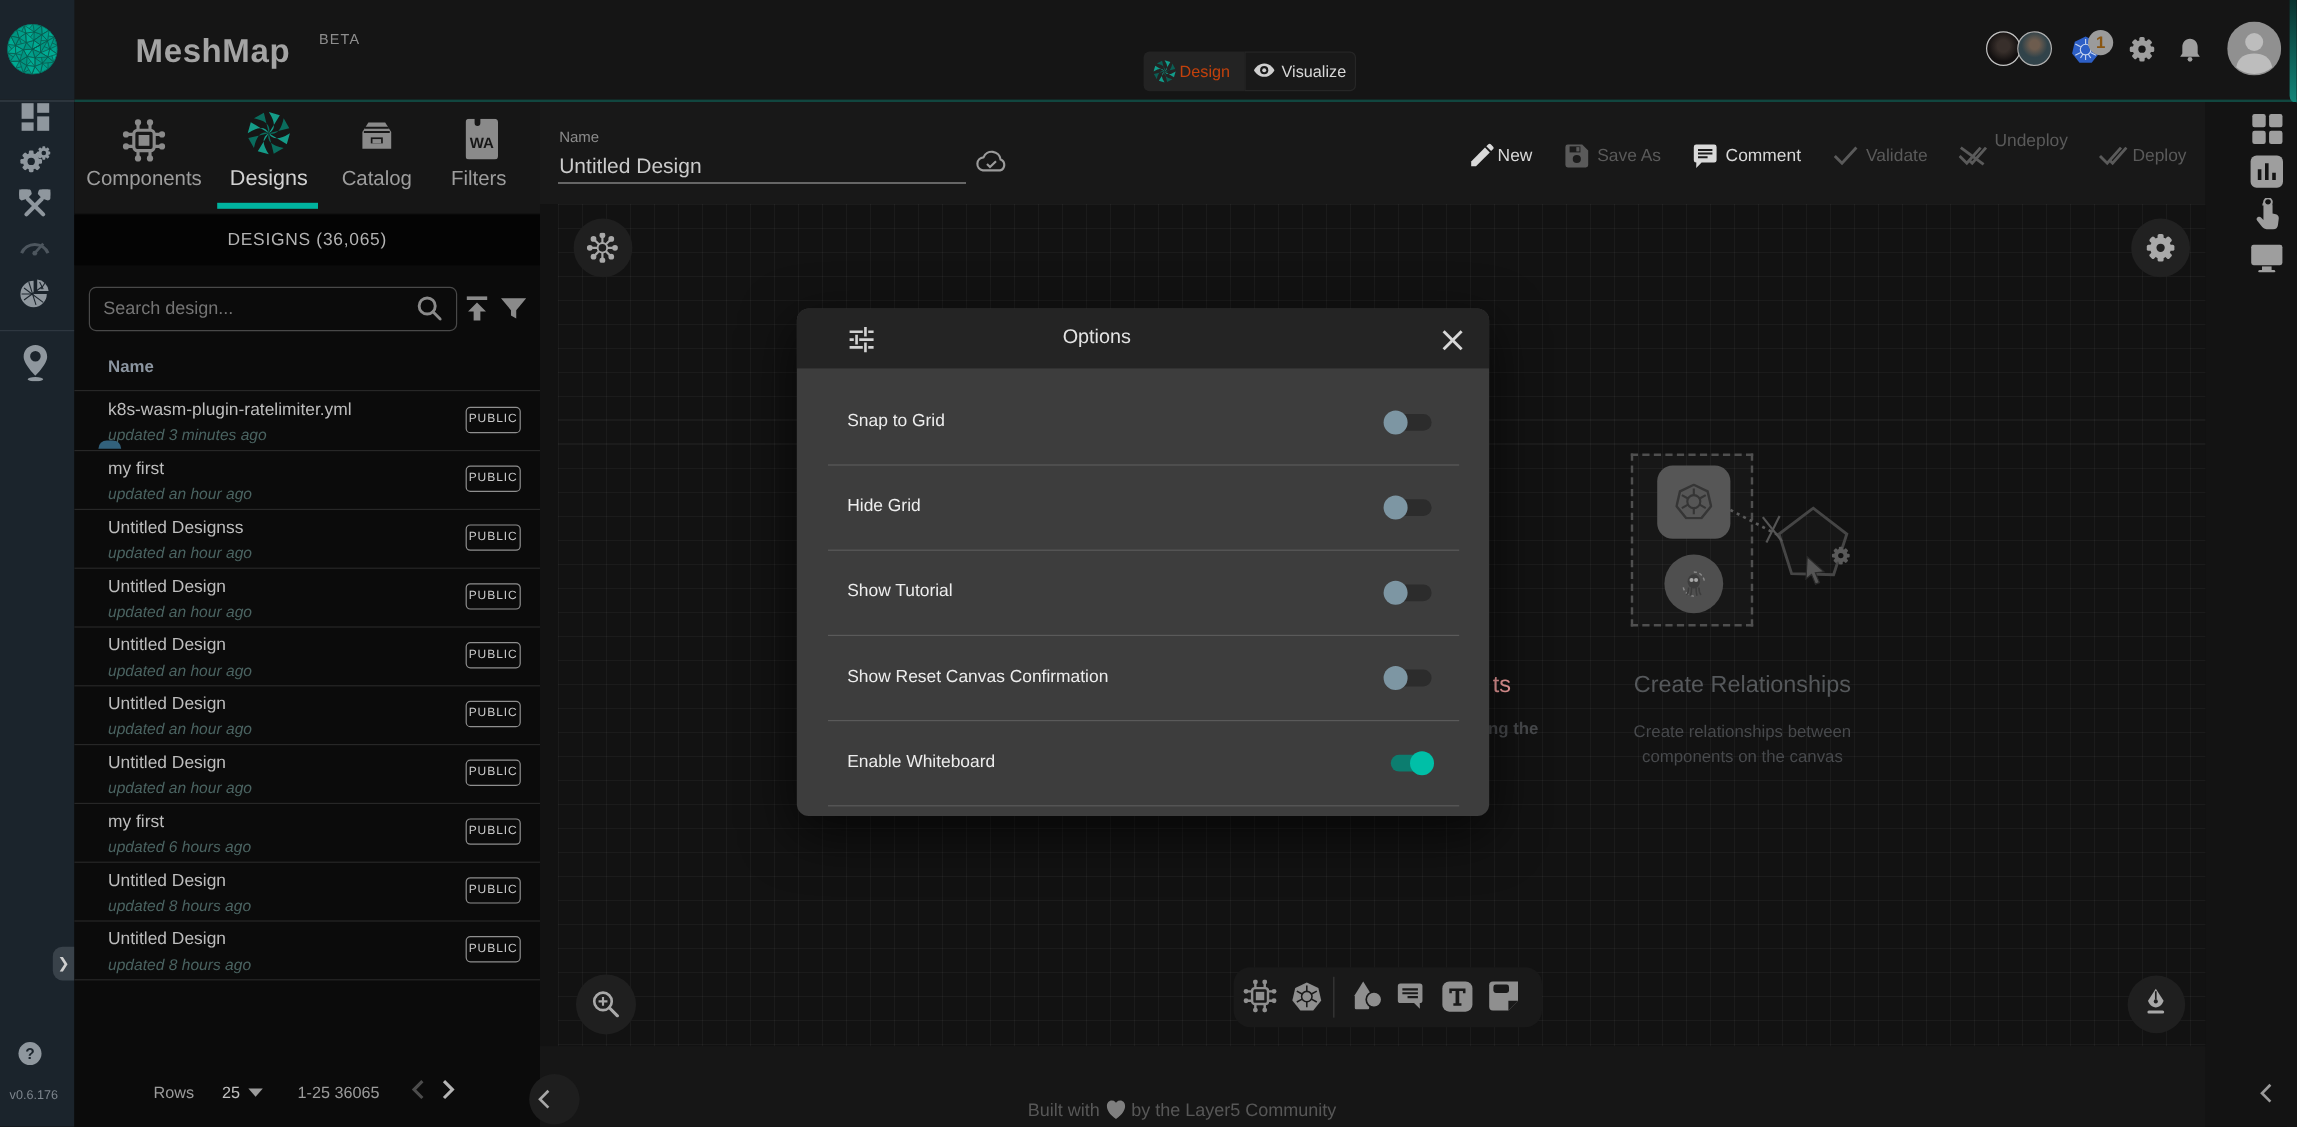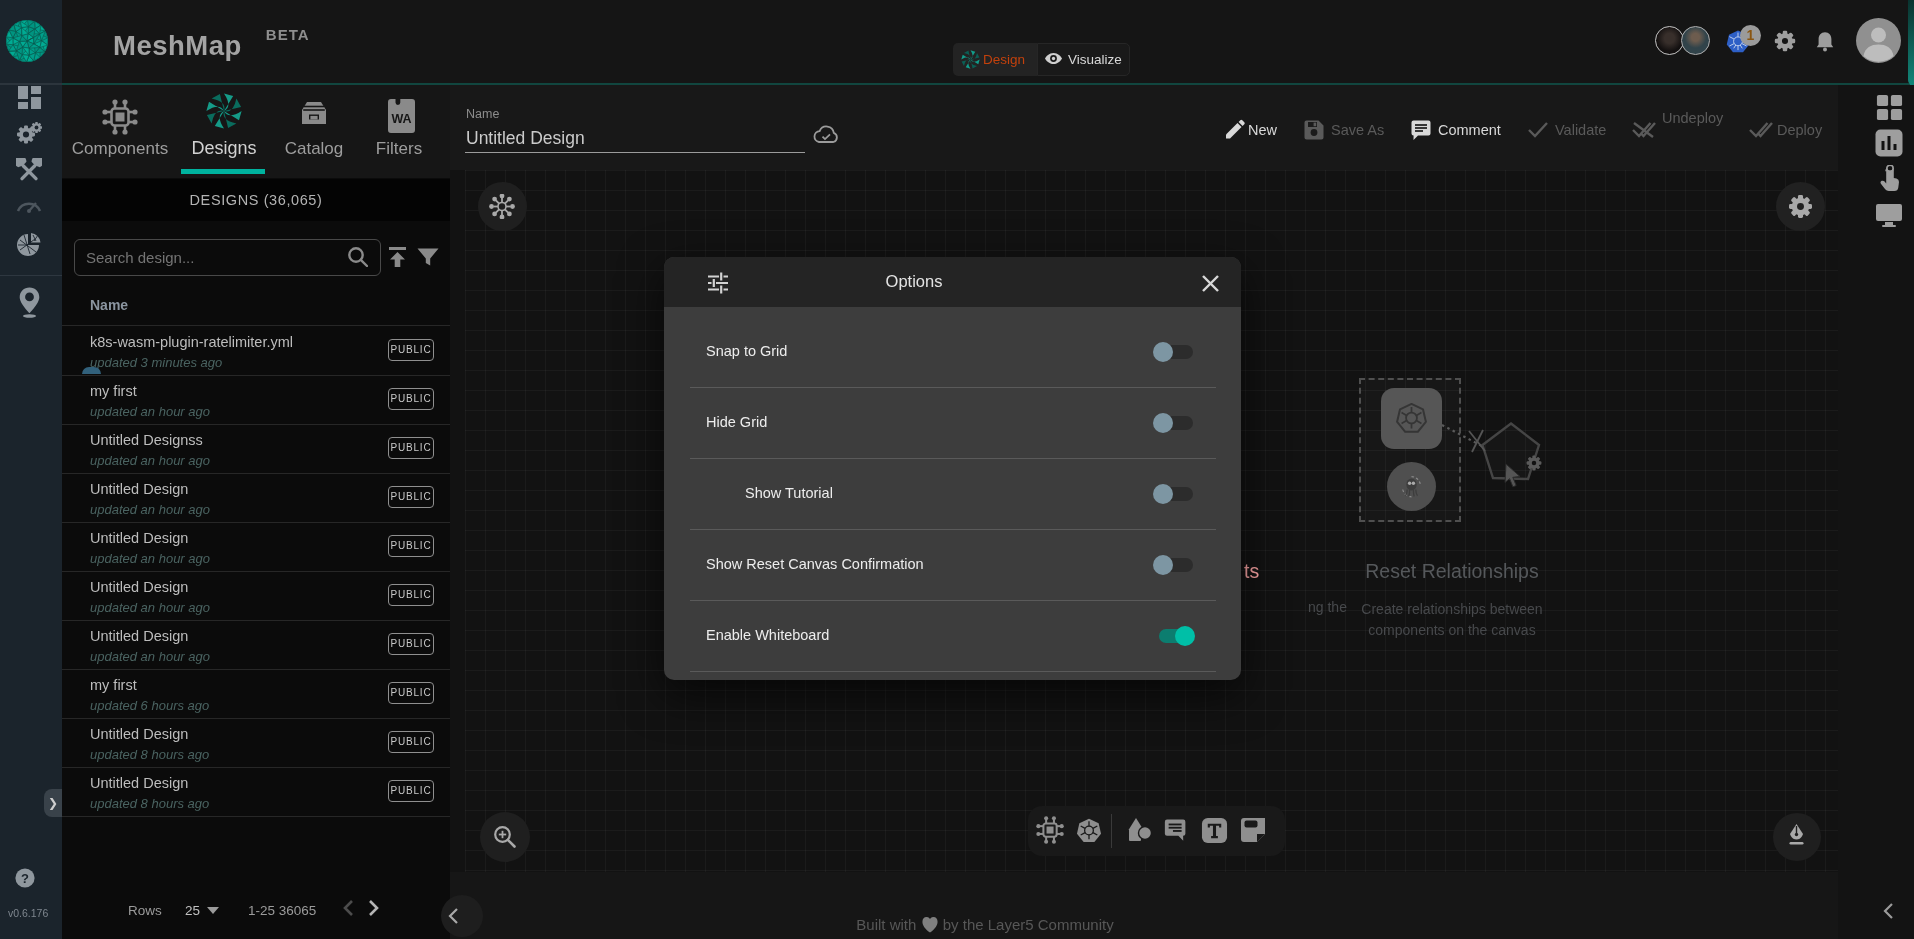--- a/index.html
+++ b/index.html
@@ -76,21 +76,21 @@
         <polygon points="16.1,34.6 10.3,30.8 13.4,40.6" fill="#009480"></polygon>
         <polygon points="10.3,30.8 7.0,24.7 2.6,31.1" fill="#009e8a"></polygon>
         <polygon points="7.0,24.7 6.9,17.8 0.2,24.2" fill="#00ab93"></polygon>
         <polygon points="6.9,17.8 10.0,11.6 3.1,10.1" fill="#009480"></polygon>
         <polygon points="10.0,11.6 15.6,7.5 7.9,4.6" fill="#009e8a"></polygon>
         <polygon points="15.6,7.5 22.5,6.6 14.3,1.1" fill="#00ab93"></polygon>
         <polygon points="22.5,6.6 29.0,8.9 28.6,1.4" fill="#009480"></polygon>
         <polygon points="29.0,8.9 33.7,14.0 34.9,5.2" fill="#009e8a"></polygon>
       </g>
     </svg>
-    <div class="abs" style="left:113px;top:26px;font-size:27.5px;font-weight:bold;color:#a3a3a3;letter-spacing:0.5px;">MeshMap<span style="font-size:15px;font-weight:bold;color:#8e8e8e;letter-spacing:1px;vertical-align:15px;margin-left:3px;padding-left:21px;">BETA</span></div>
+    <div class="abs" style="left:113px;top:26px;font-size:27.5px;font-weight:bold;color:#a3a3a3;letter-spacing:0.5px;">MeshMap<span style="font-size:12px;font-weight:normal;color:#8e8e8e;letter-spacing:1px;vertical-align:15px;margin-left:3px;padding-left:21px;">BETA</span></div>
 <div class="abs" style="left:953px;top:43px;width:84px;height:33px;background:#232323;border-radius:5px 0 0 5px;"></div>
 <div class="abs" style="left:1037px;top:43px;width:93px;height:33px;background:#191919;border:1px solid #262626;border-radius:0 5px 5px 0;"></div>
 <svg style="position:absolute;left:961px;top:50px" width="19" height="19" viewBox="0 0 19 19">
       <path d="M9.5 9.5 Q11.8 14.0 18.7 9.5 L17.3 14.3 Z" fill="#129d8b"></path>
       <path d="M9.5 9.5 Q7.9 14.3 16.0 16.0 L11.6 18.4 Z" fill="#0b5f55"></path>
       <path d="M9.5 9.5 Q5.0 11.8 9.5 18.7 L4.7 17.3 Z" fill="#129d8b"></path>
       <path d="M9.5 9.5 Q4.7 7.9 3.0 16.0 L0.6 11.6 Z" fill="#0b5f55"></path>
       <path d="M9.5 9.5 Q7.2 5.0 0.3 9.5 L1.7 4.7 Z" fill="#129d8b"></path>
       <path d="M9.5 9.5 Q11.1 4.7 3.0 3.0 L7.4 0.6 Z" fill="#0b5f55"></path>
       <path d="M9.5 9.5 Q14.0 7.2 9.5 0.3 L14.3 1.7 Z" fill="#129d8b"></path>
@@ -539,24 +539,24 @@
       <rect x="6.37" y="0.60" width="3.26" height="7.40" rx="0.91" fill="#5a5a5a" transform="rotate(180.0 8 8)"></rect>
       <rect x="6.37" y="0.60" width="3.26" height="7.40" rx="0.91" fill="#5a5a5a" transform="rotate(225.0 8 8)"></rect>
       <rect x="6.37" y="0.60" width="3.26" height="7.40" rx="0.91" fill="#5a5a5a" transform="rotate(270.0 8 8)"></rect>
       <rect x="6.37" y="0.60" width="3.26" height="7.40" rx="0.91" fill="#5a5a5a" transform="rotate(315.0 8 8)"></rect>
       <circle cx="8" cy="8" r="5.62" fill="#5a5a5a"></circle>
       <circle cx="8" cy="8" r="2.22" fill="#121212"></circle>
     </svg>
     <svg style="position:absolute;left:1502px;top:462px" width="22" height="26" viewBox="0 0 22 26">
       <path d="M4 2 L18 14.5 L10.8 15.3 L14.2 23.5 L10.9 24.8 L7.6 16.7 L3 20.5 Z" fill="#555555" stroke="#2a2a2a" stroke-width="1"></path>
     </svg>
-    <div class="abs" style="left:1282px;top:560px;width:340px;text-align:center;font-size:19.5px;color:#55585b;">Reset Relationships</div>
+    <div class="abs" style="left:1282px;top:560px;width:340px;text-align:center;font-size:19.5px;color:#55585b;">Create Relationships</div>
 <div class="abs" style="left:1302px;top:599px;width:300px;text-align:center;font-size:14px;line-height:21px;color:#47494c;">Create relationships between<br>components on the canvas</div>
 <div class="abs" style="left:1244px;top:560px;font-size:19.5px;color:#fca5a5;">ts</div>
-<div class="abs" style="left:1308px;top:599px;font-size:14px;color:#47494c;">ng the</div>
+<div class="abs" style="left:1240px;top:599px;font-size:14px;color:#47494c;font-weight:bold;">ng the</div>
 <div class="abs" style="left:441px;top:895px;width:42px;height:42px;border-radius:50%;background:#1e1e1e;"></div>
 <svg style="position:absolute;left:447px;top:907px" width="12" height="18" viewBox="0 0 12 18">
       <path d="M10 2 L3 9 L10 16" fill="none" stroke="#a8a8a8" stroke-width="2.2"></path>
     </svg>
     <div class="abs" style="left:1838px;top:85px;width:76px;height:854px;background:#131313;"></div>
 <svg style="position:absolute;left:1876px;top:94px" width="27" height="27" viewBox="0 0 29 29">
       <rect x="1" y="1" width="12" height="12" rx="2" fill="#9e9e9e"></rect>
       <rect x="16" y="1" width="12" height="12" rx="2" fill="#9e9e9e"></rect>
       <rect x="1" y="16" width="12" height="12" rx="2" fill="#9e9e9e"></rect>
       <rect x="16" y="16" width="12" height="12" rx="2" fill="#9e9e9e"></rect>
@@ -606,21 +606,21 @@
         </g>
       </svg>
       <div style="position:absolute;left:42px;top:86px;font-size:14.5px;color:#ededed;">Snap to Grid</div>
       <div style="position:absolute;left:495px;top:88px;width:34px;height:14px;border-radius:7px;background:#2c2c2c;"></div>
       <div style="position:absolute;left:489px;top:85px;width:20px;height:20px;border-radius:50%;background:#7d96a3;"></div>
       <div style="position:absolute;left:26px;top:130px;width:526px;height:1px;background:#5a5a5a;"></div>
       <div style="position:absolute;left:42px;top:157px;font-size:14.5px;color:#ededed;">Hide Grid</div>
       <div style="position:absolute;left:495px;top:159px;width:34px;height:14px;border-radius:7px;background:#2c2c2c;"></div>
       <div style="position:absolute;left:489px;top:156px;width:20px;height:20px;border-radius:50%;background:#7d96a3;"></div>
       <div style="position:absolute;left:26px;top:201px;width:526px;height:1px;background:#5a5a5a;"></div>
-      <div style="position:absolute;left:42px;top:228px;font-size:14.5px;color:#ededed;margin-left:39px;">Show Tutorial</div>
+      <div style="position:absolute;left:42px;top:228px;font-size:14.5px;color:#ededed;">Show Tutorial</div>
       <div style="position:absolute;left:495px;top:230px;width:34px;height:14px;border-radius:7px;background:#2c2c2c;"></div>
       <div style="position:absolute;left:489px;top:227px;width:20px;height:20px;border-radius:50%;background:#7d96a3;"></div>
       <div style="position:absolute;left:26px;top:272px;width:526px;height:1px;background:#5a5a5a;"></div>
       <div style="position:absolute;left:42px;top:299px;font-size:14.5px;color:#ededed;">Show Reset Canvas Confirmation</div>
       <div style="position:absolute;left:495px;top:301px;width:34px;height:14px;border-radius:7px;background:#2c2c2c;"></div>
       <div style="position:absolute;left:489px;top:298px;width:20px;height:20px;border-radius:50%;background:#7d96a3;"></div>
       <div style="position:absolute;left:26px;top:343px;width:526px;height:1px;background:#5a5a5a;"></div>
       <div style="position:absolute;left:42px;top:370px;font-size:14.5px;color:#ededed;">Enable Whiteboard</div>
       <div style="position:absolute;left:495px;top:372px;width:34px;height:14px;border-radius:7px;background:#0c7d6f;"></div>
       <div style="position:absolute;left:511px;top:369px;width:20px;height:20px;border-radius:50%;background:#00bfa7;"></div>

